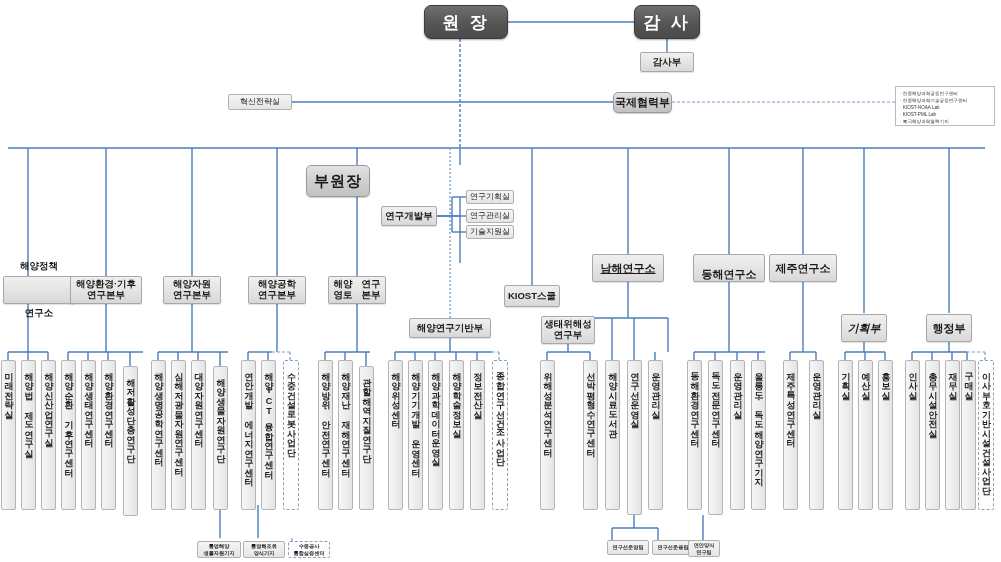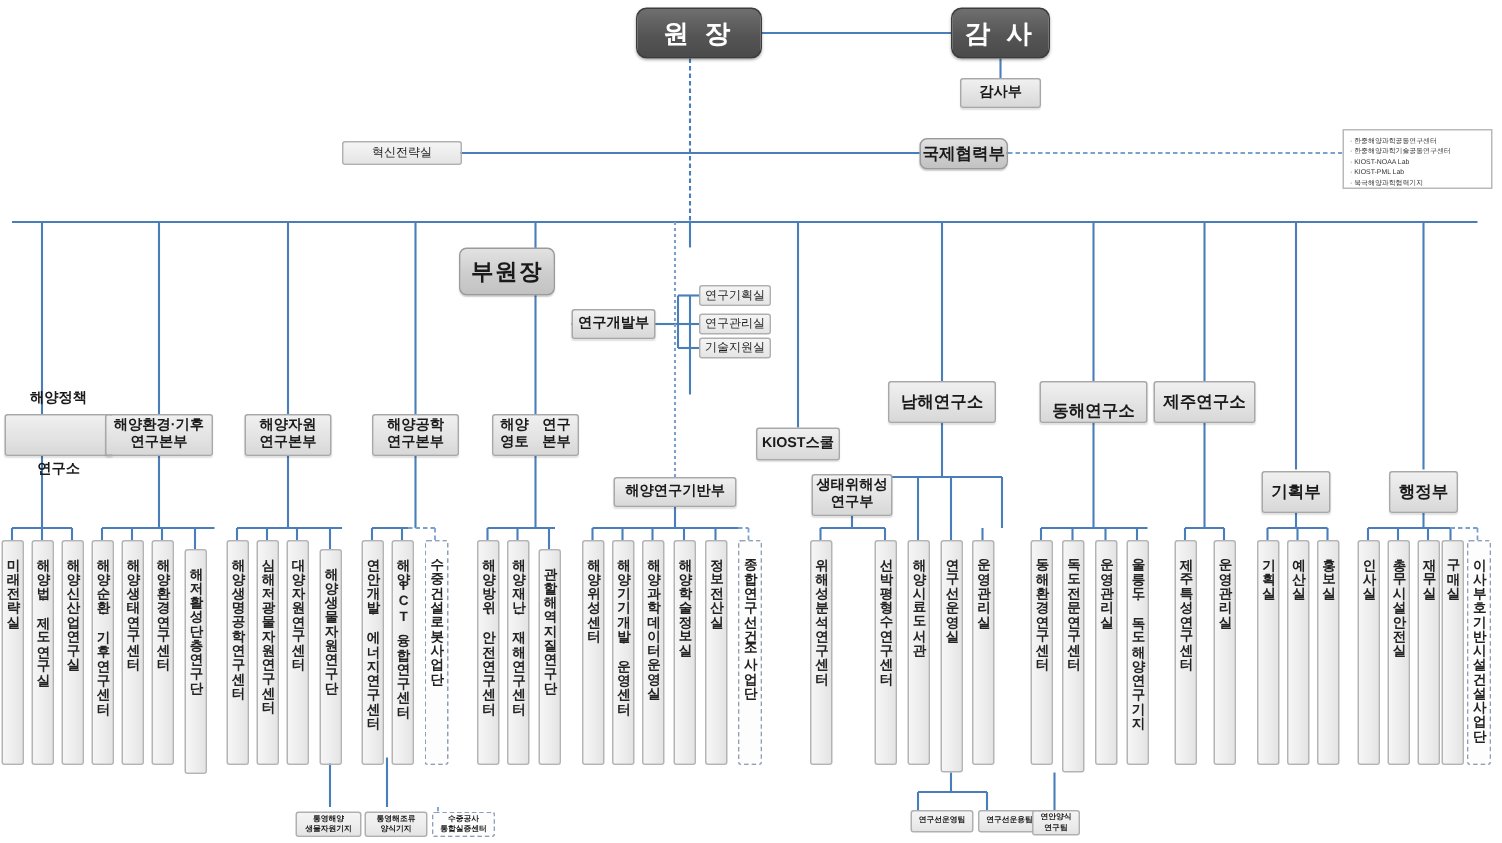--- a/index.html
+++ b/index.html
@@ -241,21 +241,21 @@
   </div>
 
   <div class="node lv0" style="left:634px;top:5px;width:66px;height:34px;">
     <span>감 사</span>
   </div>
 
   <div class="node lv2" style="left:640px;top:52px;width:54px;height:20px;">
     <span>감사부</span>
   </div>
 
-  <div class="node lv3" style="left:228px;top:94px;width:80px;height:16px;">
+  <div class="node lv3" style="left:228px;top:94px;width:64px;height:16px;">
     <span>혁신전략실</span>
   </div>
 
   <div class="node lv1" style="left:613px;top:92px;width:59px;height:21px;font-size:11px;letter-spacing:0;">
     <span>국제협력부</span>
   </div>
 
   <div class="legend" style="left:895px;top:86px;width:100px;height:40px;">
     <div>· 한중해양과학공동연구센터</div>
     <div>· 한중해양과학기술공동연구센터</div>
@@ -308,38 +308,38 @@
   </div>
 
   <div class="node lv2" style="left:409px;top:318px;width:82px;height:20px;">
     <span>해양연구기반부</span>
   </div>
 
   <div class="node lv2" style="left:504px;top:285px;width:56px;height:22px;">
     <span>KIOST스쿨</span>
   </div>
 
-  <div class="node lv2" style="left:592px;top:254px;width:72px;height:28px;font-size:11px;">
+  <div class="node lv2" style="left:592px;top:254px;width:72px;height:28px;font-size:11px;text-decoration:underline;">
     <span>남해연구소</span>
   </div>
 
   <div class="node lv2" style="left:541px;top:316px;width:54px;height:28px;flex-direction:column;">
     <span>생태위해성</span>
     <span>연구부</span>
   </div>
 
   <div class="node lv2" style="left:693px;top:254px;width:72px;height:28px;font-size:11px;align-items:flex-end;">
     <span>동해연구소</span>
   </div>
 
   <div class="node lv2" style="left:769px;top:254px;width:68px;height:28px;font-size:11px;">
     <span>제주연구소</span>
   </div>
 
-  <div class="node lv2" style="left:841px;top:314px;width:46px;height:28px;font-size:11px;">
+  <div class="node lv2" style="left:841px;top:314px;width:46px;height:28px;font-size:11px;font-style:italic;">
     <span>기획부</span>
   </div>
 
   <div class="node lv2" style="left:926px;top:314px;width:46px;height:28px;font-size:11px;">
     <span>행정부</span>
   </div>
 
   <div class="leaf" style="left:1px;top:360px;width:15px;height:150px;">
     <span class="vt">미래전략실</span>
     </div>

